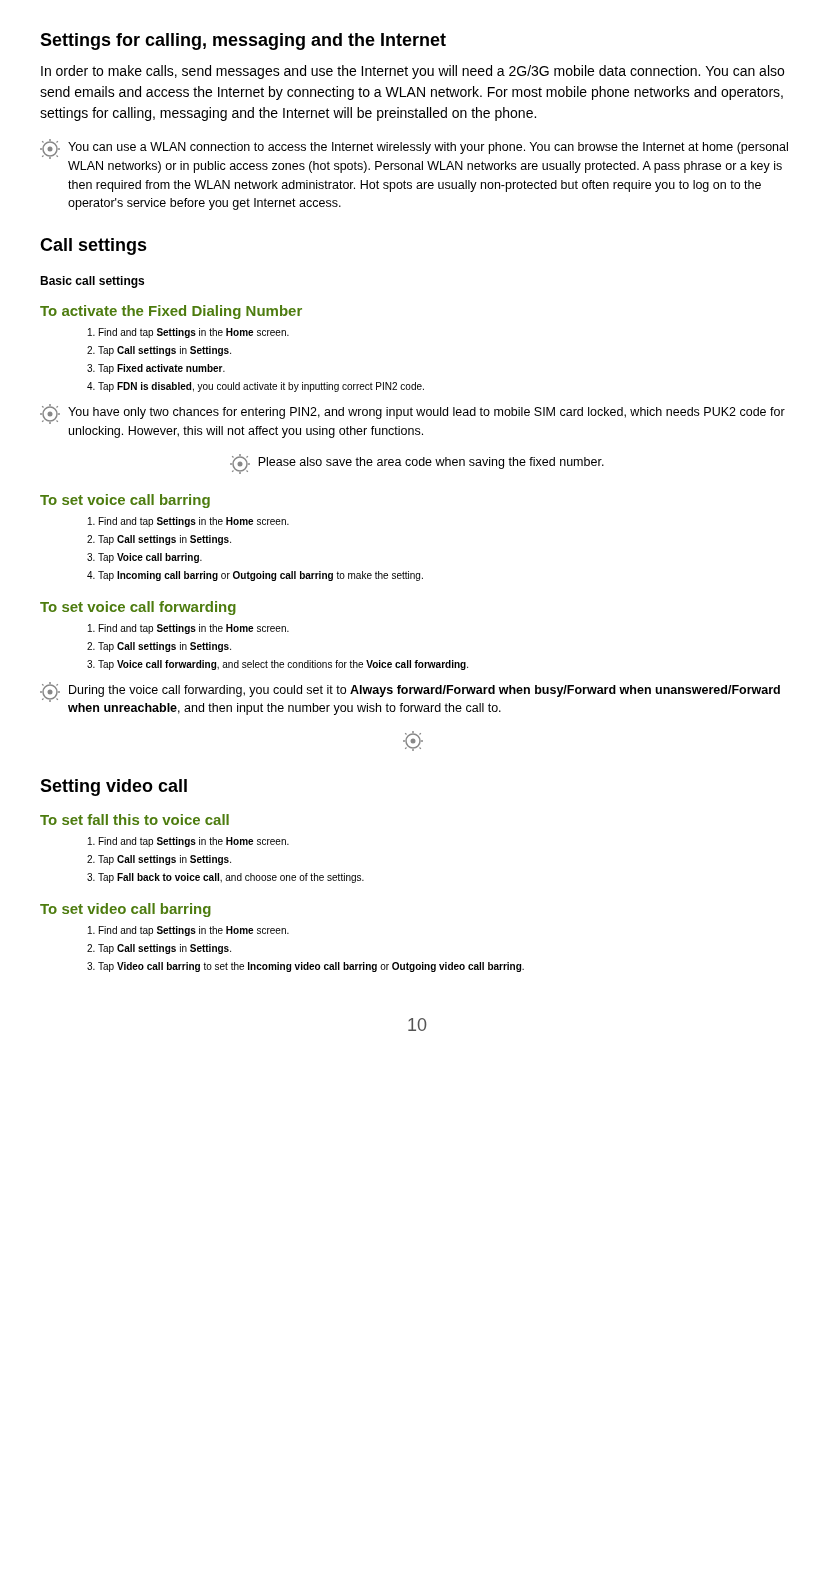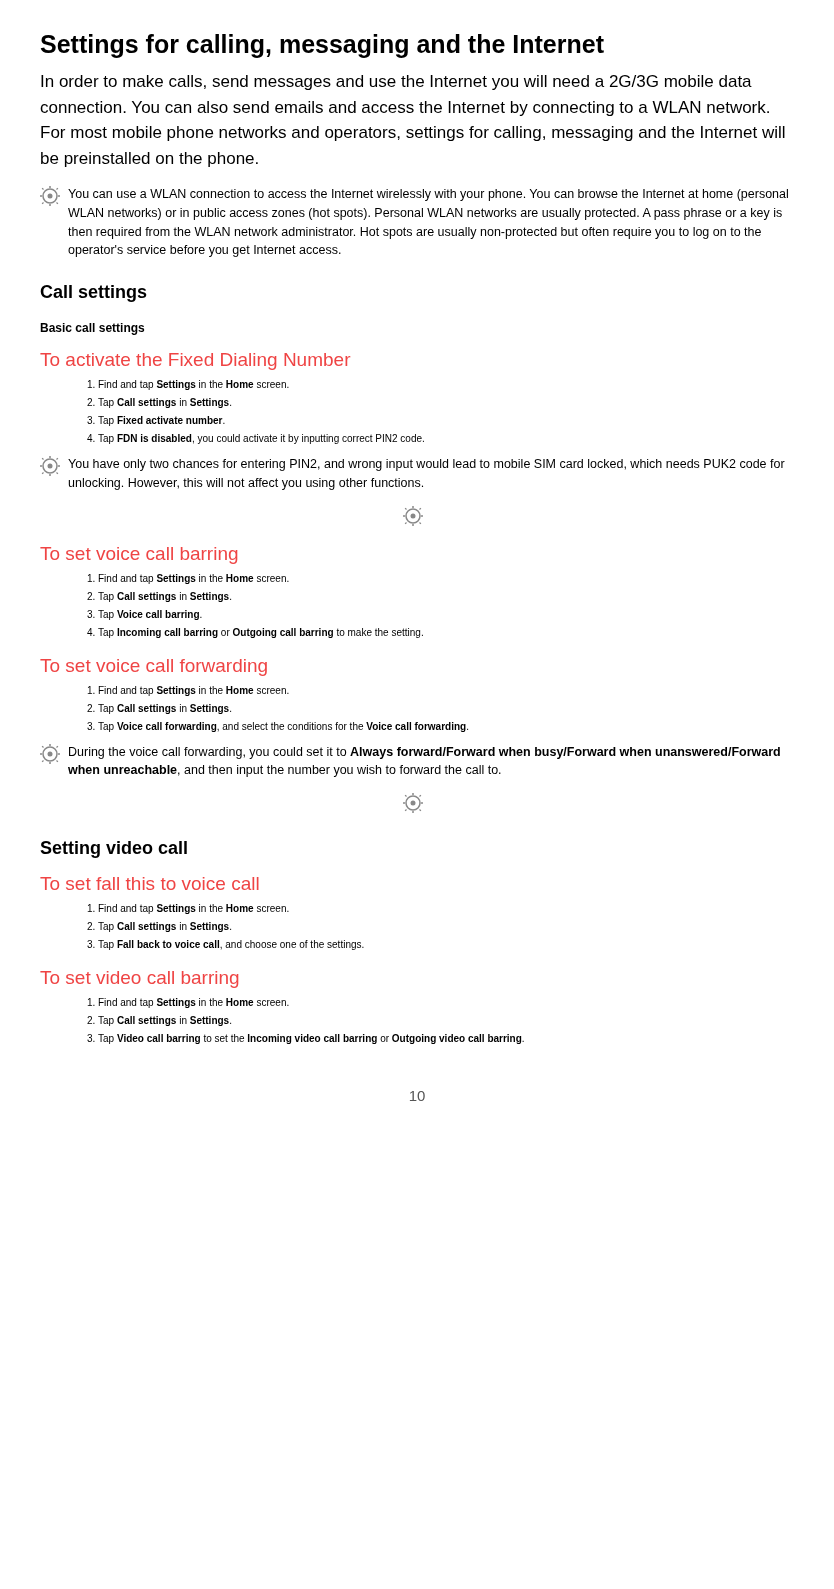--- a/index.html
+++ b/index.html
@@ -6,26 +6,26 @@
     body {
       font-family: Arial, Helvetica, sans-serif;
       font-size: 14px;
       background: #ffffff;
       color: #000000;
       width: 834px;
       min-height: 1589px;
       padding: 30px 40px 40px 40px;
     }
     h1.page-title {
-      font-size: 25px;
+      font-size: 18px;
       font-weight: bold;
       margin-bottom: 10px;
     }
     .intro-text {
-      font-size: 17px;
+      font-size: 14px;
       line-height: 1.5;
       margin-bottom: 14px;
     }
     .tip-box {
       display: flex;
       align-items: flex-start;
       margin-bottom: 12px;
       padding: 0 0 0 0;
       justify-content: center;
     }
@@ -48,44 +48,44 @@
       margin-top: 22px;
       margin-bottom: 10px;
     }
     h3.subsection-title {
       font-size: 12px;
       font-weight: bold;
       margin-top: 18px;
       margin-bottom: 8px;
     }
     .orange-heading {
-      color: #ef4444;
-      font-size: 19px;
-      font-weight: normal;
+      color: #4d7c0f;
+      font-size: 15px;
+      font-weight: bold;
       margin-top: 14px;
       margin-bottom: 6px;
     }
     ol.steps {
       margin-left: 20px;
       margin-bottom: 8px;
     }
     ol.steps li {
       font-size: 10px;
       line-height: 1.6;
       margin-bottom: 2px;
       margin-left: 38px;
     }
     .page-footer {
       text-align: center;
       margin-top: 40px;
       font-size: 12px;
       color: #555;
     }
     .page-number {
-      font-size: 15px;
+      font-size: 18px;
       text-align: center;
       margin-bottom: 20px;
     }
     .footer-note {
       font-size: 11.5px;
       color: #555;
     }
     b { font-weight: bold; }
   </style>
 </head>
@@ -152,20 +152,21 @@
       <line x1="10" y1="18" x2="10" y2="20" stroke="#888" stroke-width="1.5"></line>
       <line x1="2" y1="10" x2="0" y2="10" stroke="#888" stroke-width="1.5"></line>
       <line x1="18" y1="10" x2="20" y2="10" stroke="#888" stroke-width="1.5"></line>
       <circle cx="10" cy="10" r="2.5" fill="#888"></circle>
       <line x1="3.5" y1="3.5" x2="2.1" y2="2.1" stroke="#888" stroke-width="1.2"></line>
       <line x1="16.5" y1="3.5" x2="17.9" y2="2.1" stroke="#888" stroke-width="1.2"></line>
       <line x1="3.5" y1="16.5" x2="2.1" y2="17.9" stroke="#888" stroke-width="1.2"></line>
       <line x1="16.5" y1="16.5" x2="17.9" y2="17.9" stroke="#888" stroke-width="1.2"></line>
     </svg>
   </span>
+  <span class="tip-text">Please also save the area code when saving the fixed number.</span>
 </div>
 
 <div class="orange-heading">To set voice call barring</div>
 
 <ol class="steps">
   <li>Find and tap <b>Settings</b> in the <b>Home</b> screen.</li>
   <li>Tap <b>Call settings</b> in <b>Settings</b>.</li>
   <li>Tap <b>Voice call barring</b>.</li>
   <li>Tap <b>Incoming call barring</b> or <b>Outgoing call barring</b> to make the setting.</li>
 </ol>

